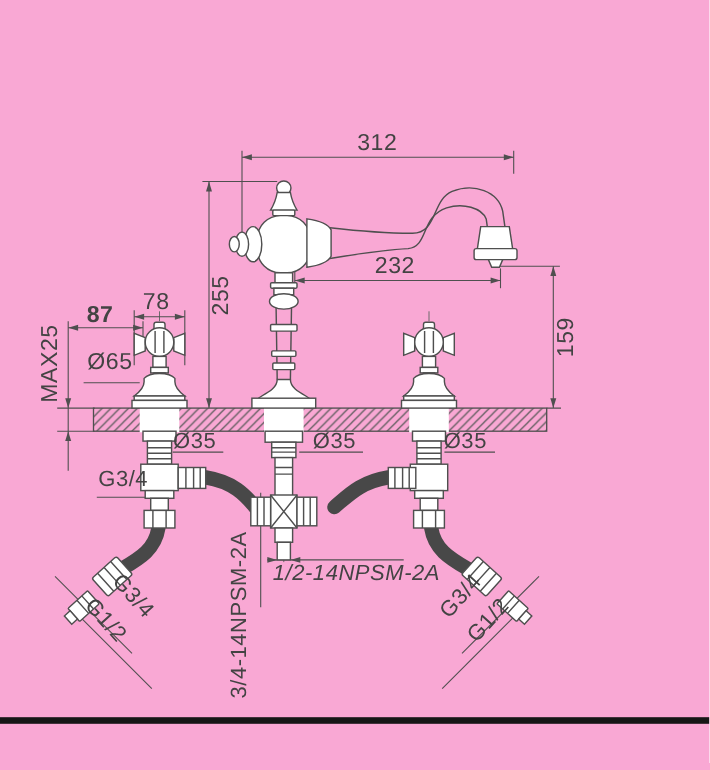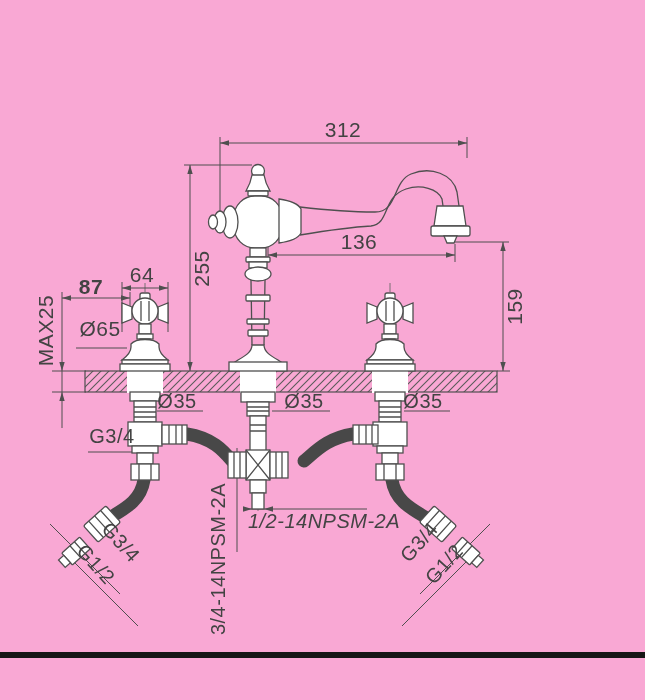--- a/index.html
+++ b/index.html
@@ -201,25 +201,25 @@
       </g>
       <g transform="translate(466,551) rotate(-48)">
         <rect x="-8" y="-12" width="16" height="24" rx="1"></rect>
         <path d="M-8,-5 H8 M-8,1 H8" fill="none"></path>
         <rect x="-5" y="12" width="10" height="7"></rect>
       </g>
     </g>
   </svg>
 
   <div class="lbl" style="left:303px;top:119px;width:80px;">312</div>
-  <div class="lbl" style="left:319px;top:231px;width:80px;">136</div>
+  <div class="lbl" style="left:319px;top:231px;width:80px;">232</div>
   <div class="lbl rot90" style="left:171px;top:258px;width:60px;height:21px;">255</div>
   <div class="lbl rot90" style="left:484px;top:296px;width:60px;height:21px;">159</div>
   <div class="lbl" style="left:66px;top:276px;width:50px;font-weight:bold;">87</div>
-  <div class="lbl" style="left:117px;top:264px;width:50px;">64</div>
+  <div class="lbl" style="left:117px;top:264px;width:50px;">78</div>
   <div class="lbl rot90" style="left:8px;top:320px;width:74px;height:21px;">MAX25</div>
   <div class="lbl" style="left:70px;top:318px;width:60px;">Ø65</div>
   <div class="lbl sm" style="left:147px;top:391px;width:60px;">Ø35</div>
   <div class="lbl sm" style="left:274px;top:391px;width:60px;">Ø35</div>
   <div class="lbl sm" style="left:393px;top:391px;width:60px;">Ø35</div>
 
   <div class="lbl sm" style="left:82px;top:426px;width:60px;">G3/4</div>
   <div class="lbl sm" style="left:229px;top:511px;width:190px;font-style:italic;">1/2-14NPSM-2A</div>
   <div class="lbl sm rot90" style="left:123px;top:549px;width:190px;height:20px;">3/4-14NPSM-2A</div>
   <div class="lbl sm rotL" style="left:91px;top:532px;width:60px;">G3/4</div>

